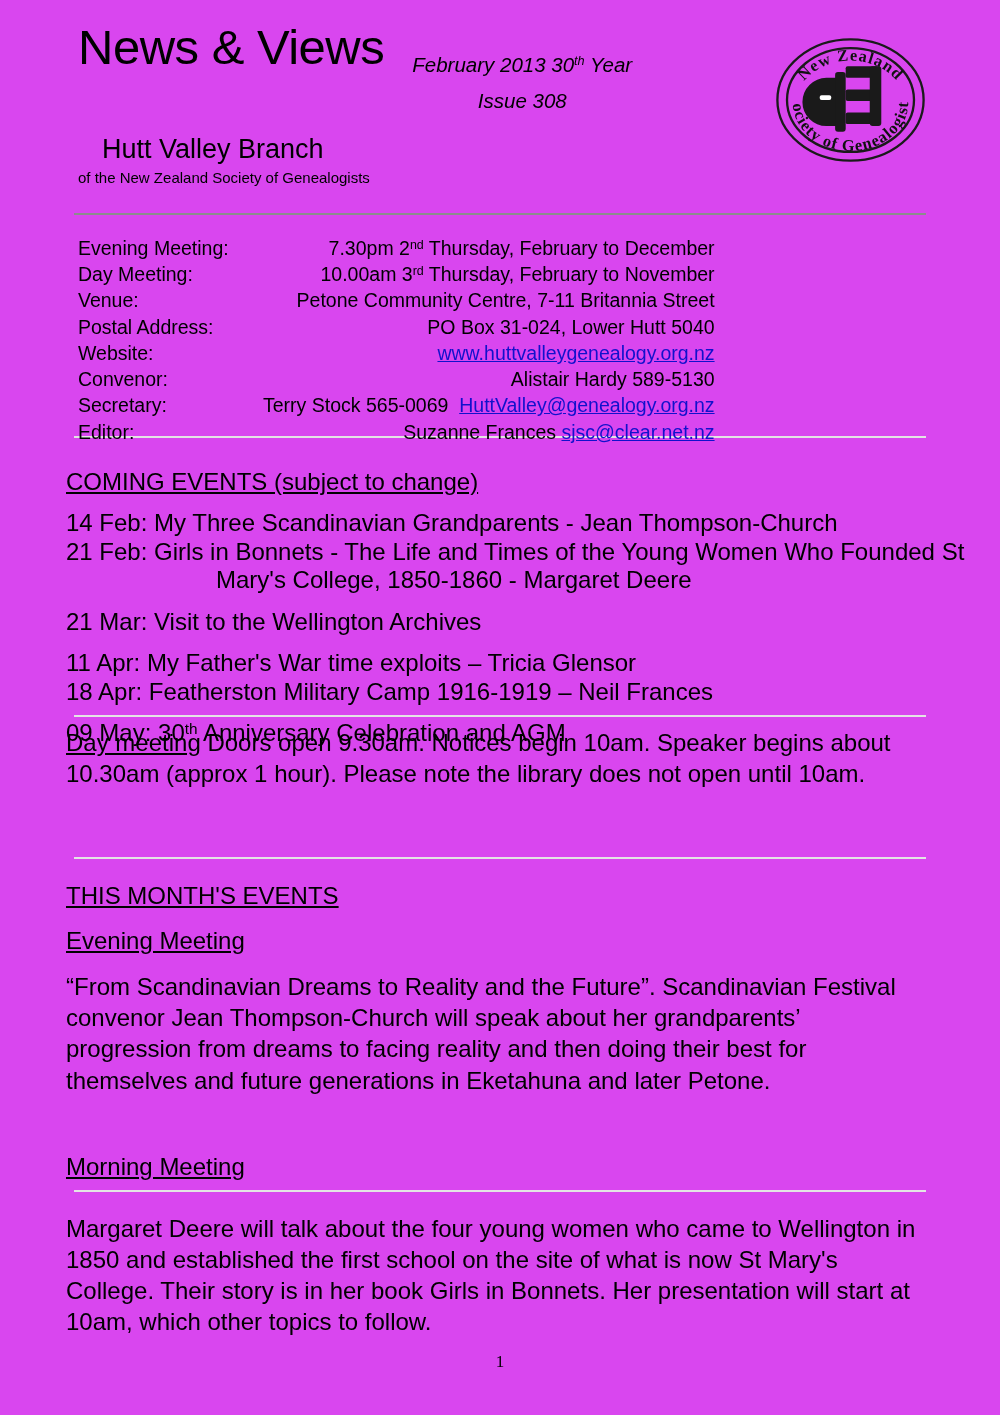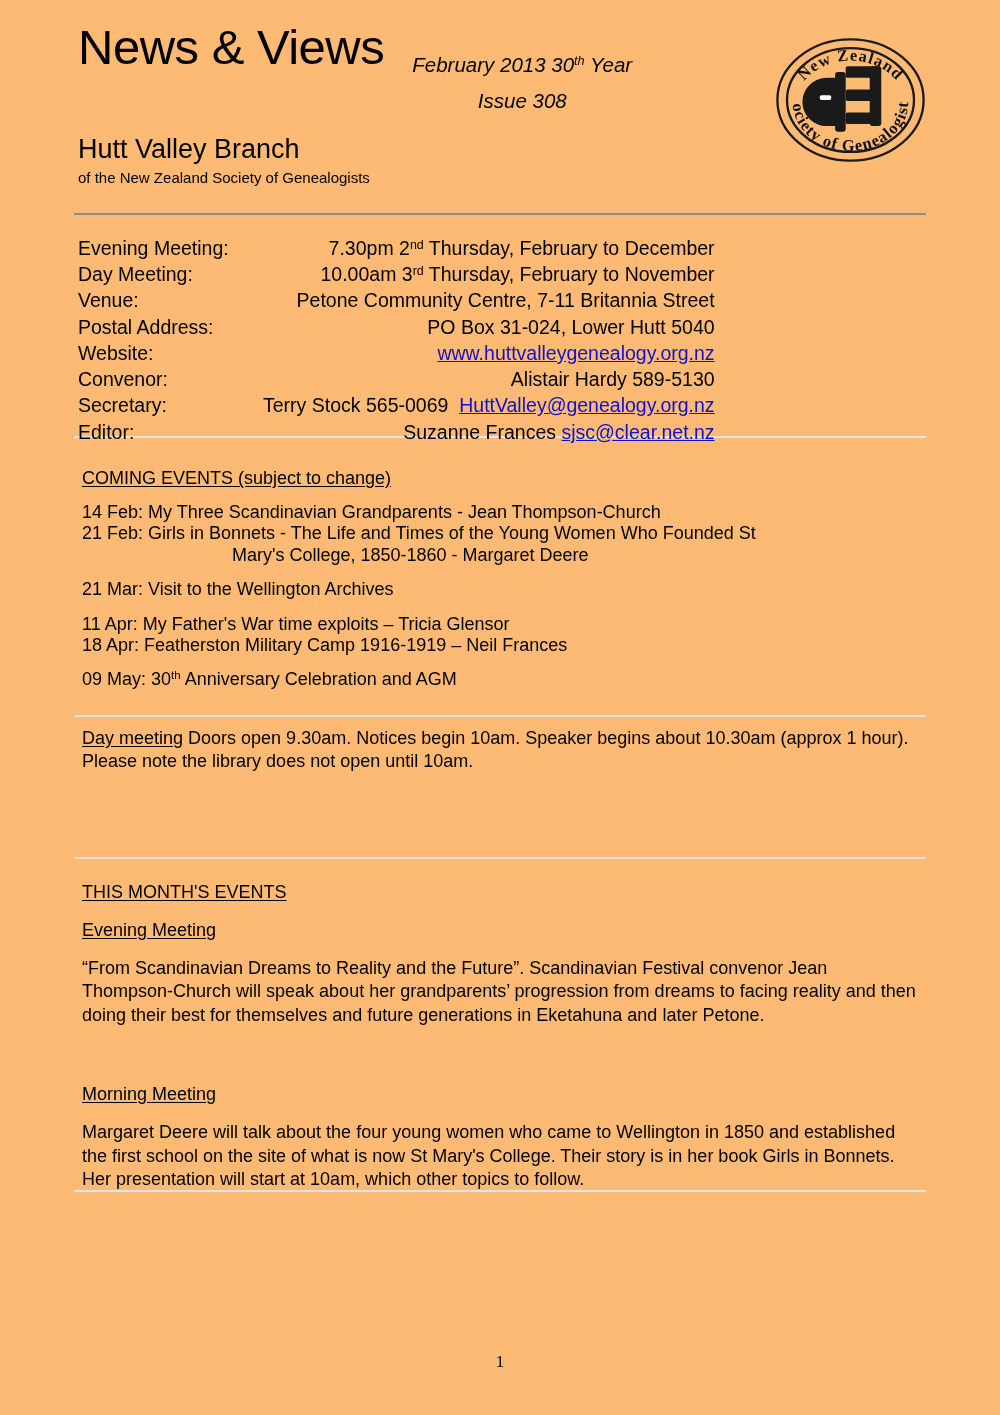--- a/index.html
+++ b/index.html
@@ -8,21 +8,21 @@
     background: #ffffff;
   }
   body {
     font-family: "Liberation Sans", sans-serif;
     color: #000000;
   }
   .page {
     position: relative;
     width: 1000px;
     height: 1415px;
-    background: #fdba74;
+    background: #d946ef;
     overflow: hidden;
     box-sizing: border-box;
   }
 
   
   .masthead {
     position: absolute;
     left: 78px;
     top: 22px;
     right: 72px;
@@ -47,20 +47,21 @@
     white-space: nowrap;
   }
   .issue-block sup {
     font-size: 0.62em;
     vertical-align: 0.52em;
   }
   .branch-line1 {
     font-size: 27px;
     margin-top: 14px;
     line-height: 1.25;
+    margin-left: 24px;
   }
   .branch-line2 {
     font-size: 15px;
     line-height: 1.3;
     margin-top: 1px;
   }
 
   
   .logo {
     position: absolute;
@@ -96,23 +97,23 @@
     vertical-align: 0.48em;
   }
   a.link {
     color: #1111cc;
     text-decoration: underline;
   }
 
   
   .section {
     position: absolute;
-    left: 82px;
+    left: 66px;
     right: 78px;
-    font-size: 18px;
+    font-size: 24px;
   }
   .heading-ul {
     text-decoration: underline;
     text-underline-offset: 2px;
   }
   .event-line {
     line-height: 1.19;
     white-space: nowrap;
   }
   .event-cont {
@@ -257,19 +258,19 @@
   </div>
 
   <div class="section" style="top:727px">
     <div class="para"><span class="heading-ul">Day meeting</span><span> Doors open 9.30am. Notices begin 10am. Speaker begins about 10.30am (approx 1 hour). Please note the library does not open until 10am.</span></div>
   </div>
 
   <div class="section" style="top:882px">
     <div class="heading-ul" style="margin-bottom:17px">THIS MONTH'S EVENTS</div>
     <div class="heading-ul" style="margin-bottom:16px">Evening Meeting</div>
     <div class="para">“From Scandinavian Dreams to Reality and the Future”. Scandinavian Festival convenor Jean Thompson-Church will speak about her grandparents’ progression from dreams to facing reality and then doing their best for themselves and future generations in Eketahuna and later Petone.</div>
-    <div class="heading-ul" style="margin-top:57px;margin-bottom:16px">Morning Meeting</div>
+    <div class="heading-ul" style="margin-top:57px;margin-bottom:32px">Morning Meeting</div>
     <div class="para">Margaret Deere will talk about the four young women who came to Wellington in 1850 and established the first school on the site of what is now St Mary's College. Their story is in her book Girls in Bonnets. Her presentation will start at 10am, which other topics to follow.</div>
   </div>
 
   <div class="page-number">1</div>
 
 </div>
 
 </body></html>

